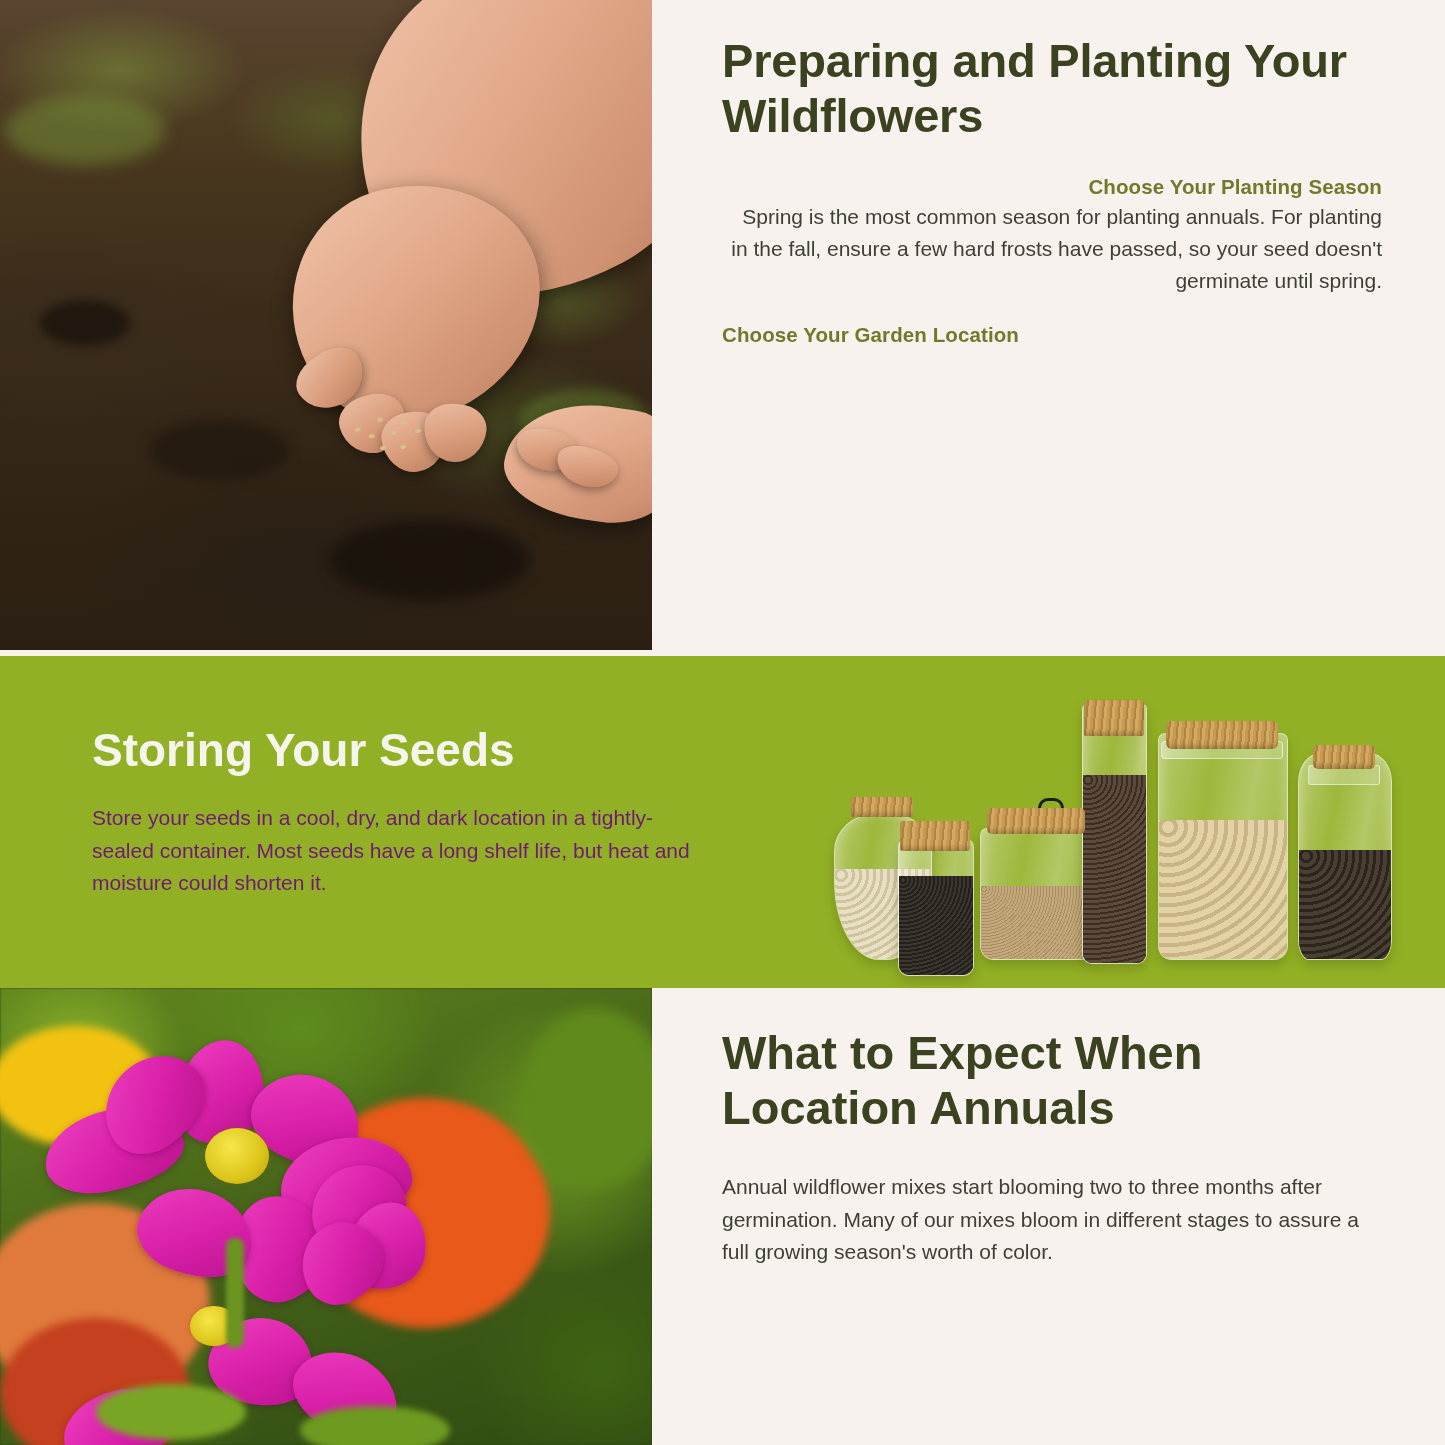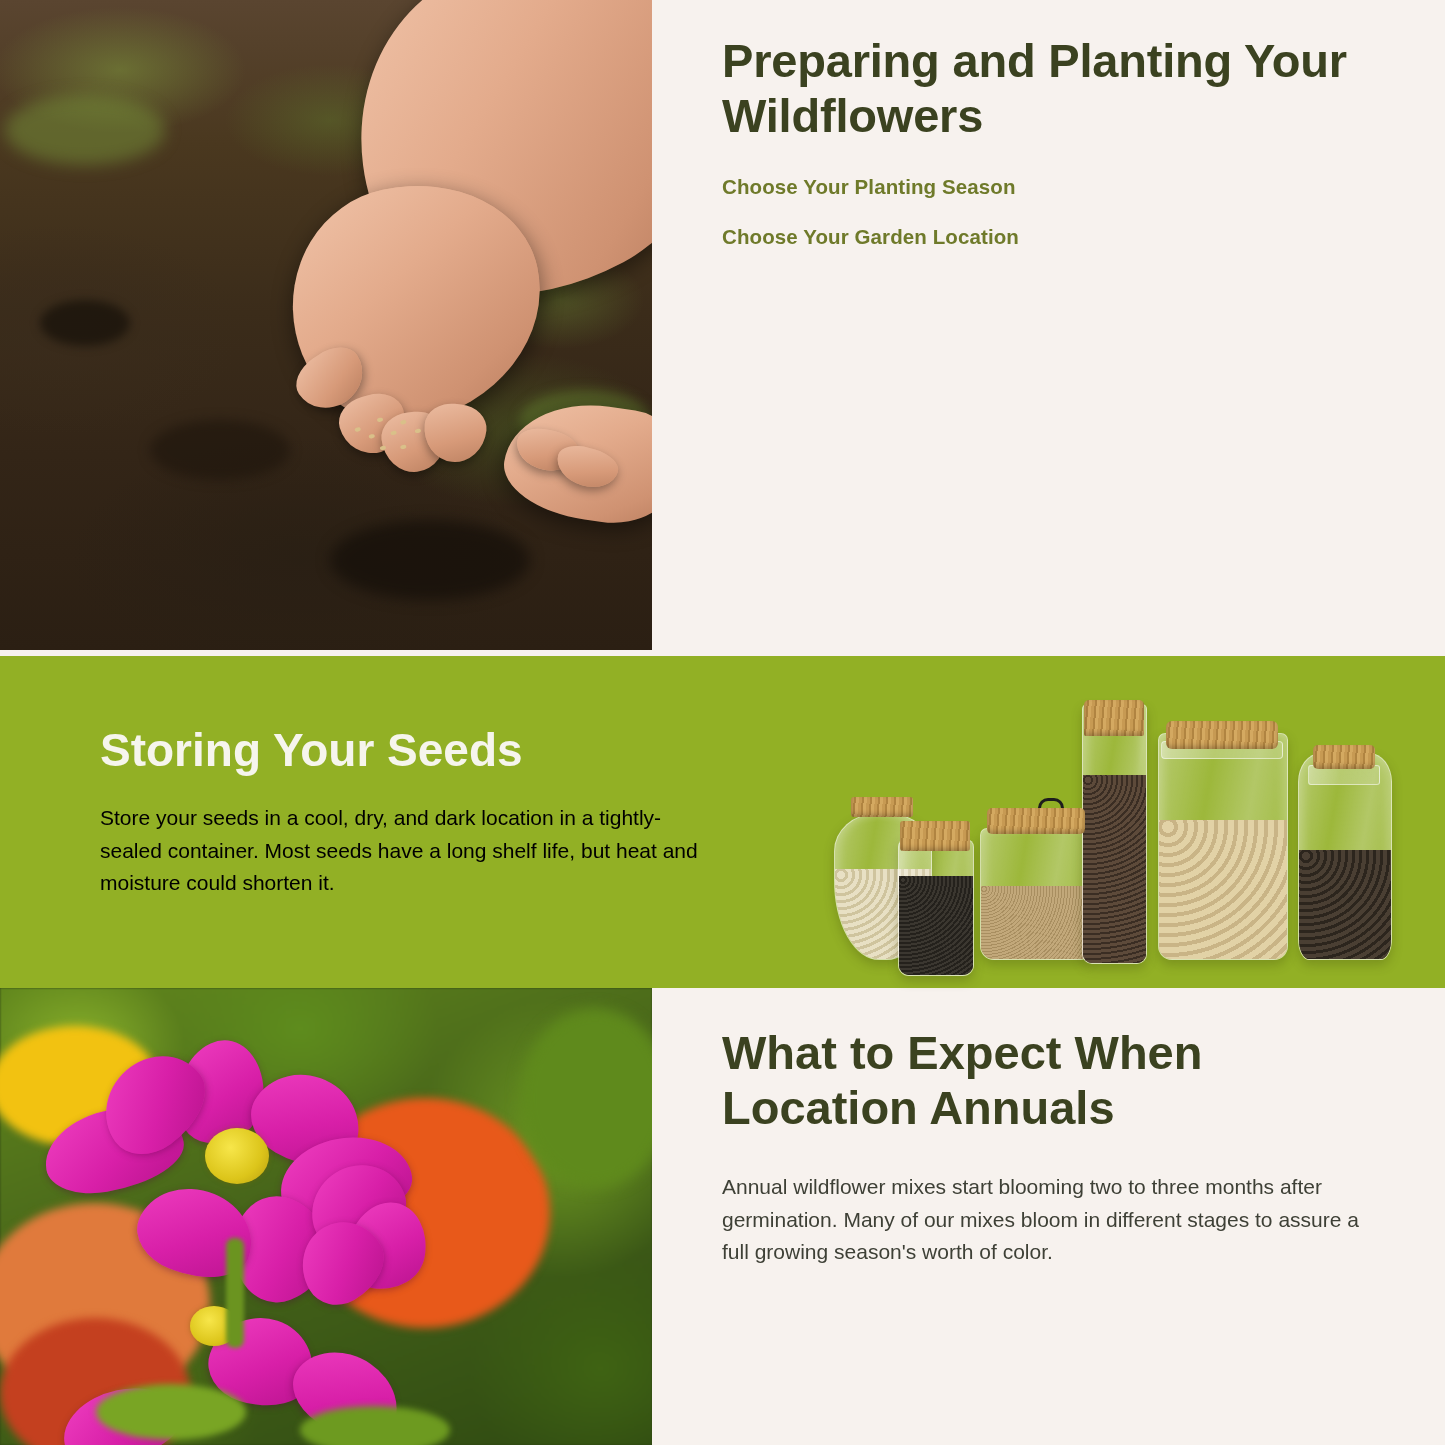--- a/index.html
+++ b/index.html
@@ -62,38 +62,38 @@
   }
   .seed{position:absolute;width:6px;height:4px;border-radius:50%;background:#d9c089;}
 
   .copy1{position:absolute;left:722px;top:34px;width:660px;}
   h1.title{
     margin:0;
     font-size:47px;line-height:1.16;
     font-weight:bold;color:#3b4220;letter-spacing:-0.2px;
   }
   .block{margin-top:26px;}
-  .block.first{margin-top:32px;}
+  .block.first{margin-top:32px;text-align:right;}
   .sub{
     margin:0 0 2px 0;font-size:20.5px;font-weight:bold;color:#6f7a2a;letter-spacing:.1px;
   }
   .body{
     margin:0;font-size:21px;line-height:1.52;color:#3e4036;
   }
 
   
   .sec2{
     position:absolute;left:0;top:656px;width:1445px;height:332px;
     background:#92b025;
   }
-  .copy2{position:absolute;left:100px;top:70px;width:620px;}
+  .copy2{position:absolute;left:92px;top:70px;width:620px;}
   h2.title2{
     margin:0 0 28px 0;font-size:46px;line-height:1.05;font-weight:bold;color:#f6f5ec;
   }
-  .body2{margin:0;font-size:21px;line-height:1.55;color:#000000;}
+  .body2{margin:0;font-size:21px;line-height:1.55;color:#701a75;}
 
   .jars{position:absolute;left:828px;top:14px;width:560px;height:310px;}
   .jar{position:absolute;bottom:8px;}
   .glass{
     position:relative;width:100%;height:100%;
     background:linear-gradient(100deg,rgba(255,255,255,.34),rgba(255,255,255,.10) 35%,rgba(255,255,255,.30) 62%,rgba(255,255,255,.08));
     border:1.6px solid rgba(255,255,255,.55);
     box-shadow:inset -5px 0 9px rgba(255,255,255,.22), inset 5px 0 9px rgba(255,255,255,.18), 0 5px 11px rgba(60,70,10,.28);
     overflow:hidden;
   }
@@ -186,20 +186,21 @@
         <div class="seed" style="left:24px;top:42px;"></div>
         <div class="seed" style="left:44px;top:46px;"></div>
       </div>
     </div>
 
     <div class="copy1">
       <h1 class="title">Preparing and Planting Your Wildflowers</h1>
 
       <div class="block first">
         <p class="sub">Choose Your Planting Season</p>
+        <p class="body">Spring is the most common season for planting annuals. For planting in the fall, ensure a few hard frosts have passed, so your seed doesn't germinate until spring.</p>
       </div>
 
       <div class="block">
         <p class="sub">Choose Your Garden Location</p>
       </div>
 
     </div>
   </div>
 
   <div class="sec2">

